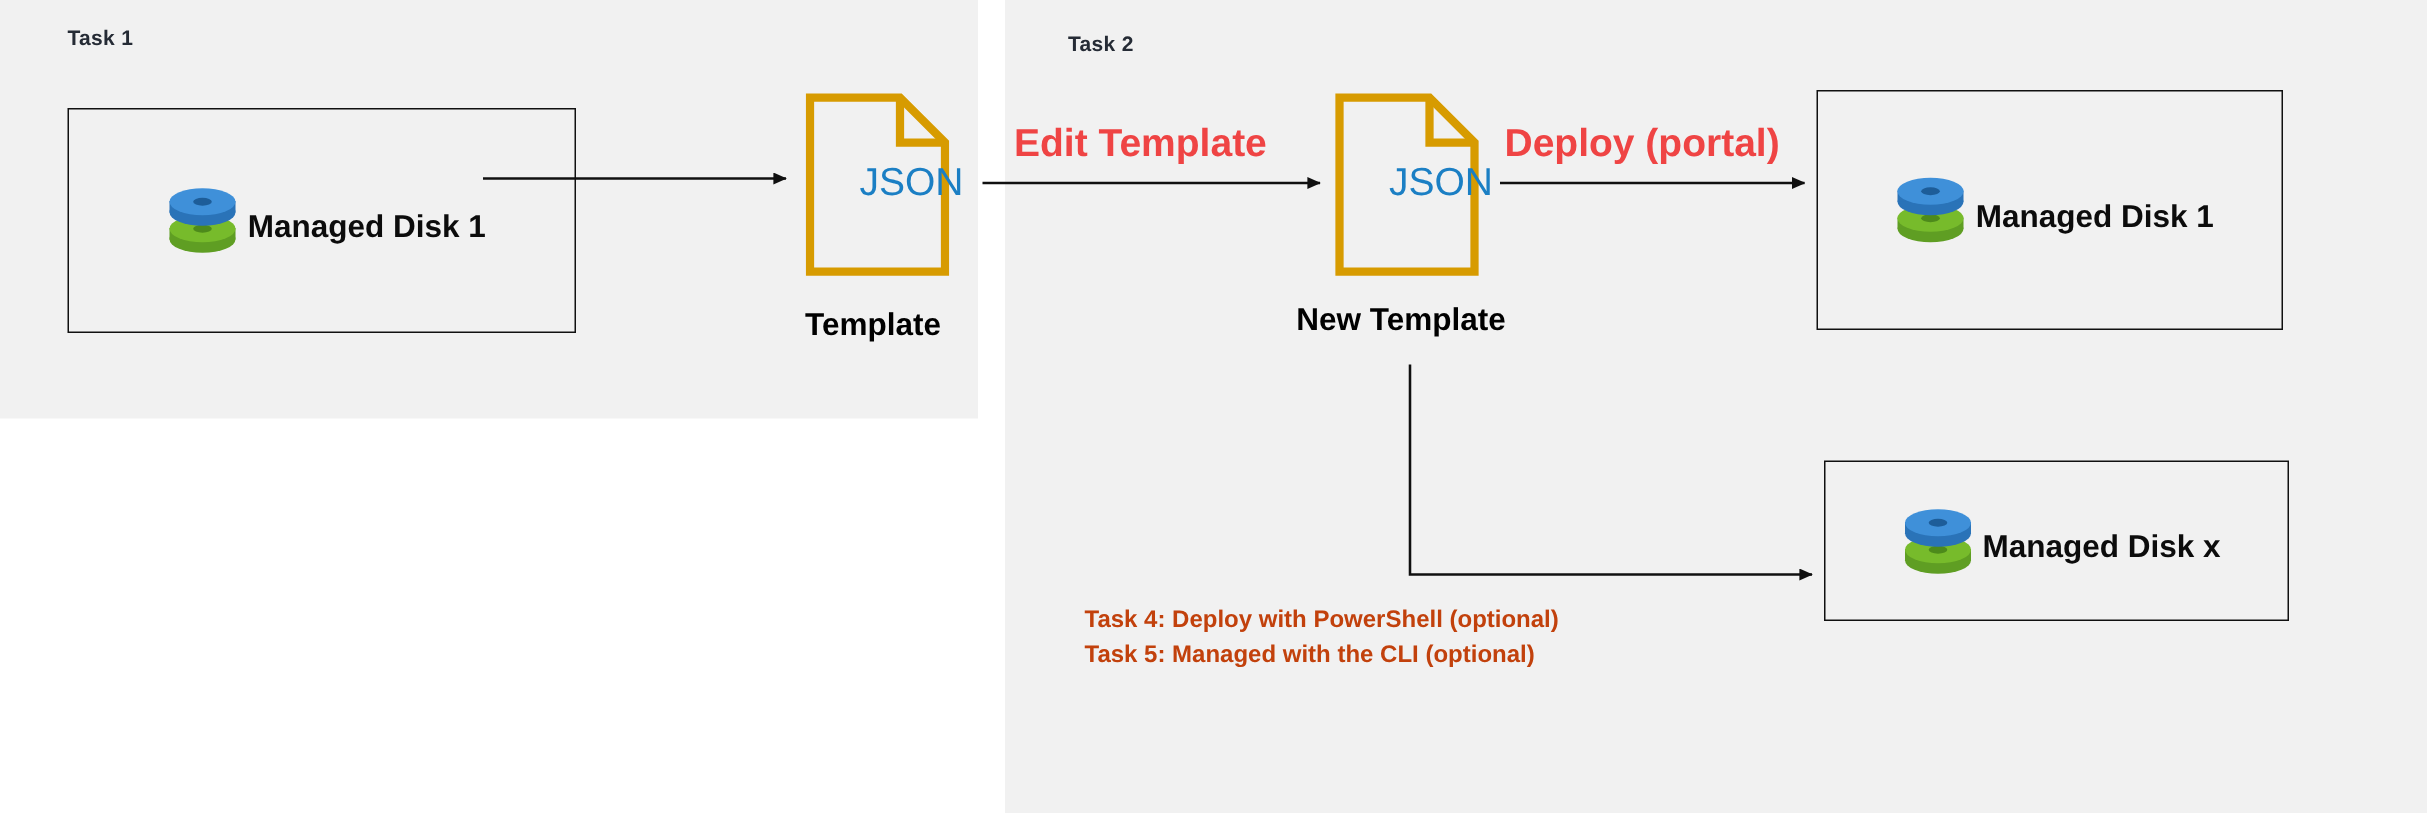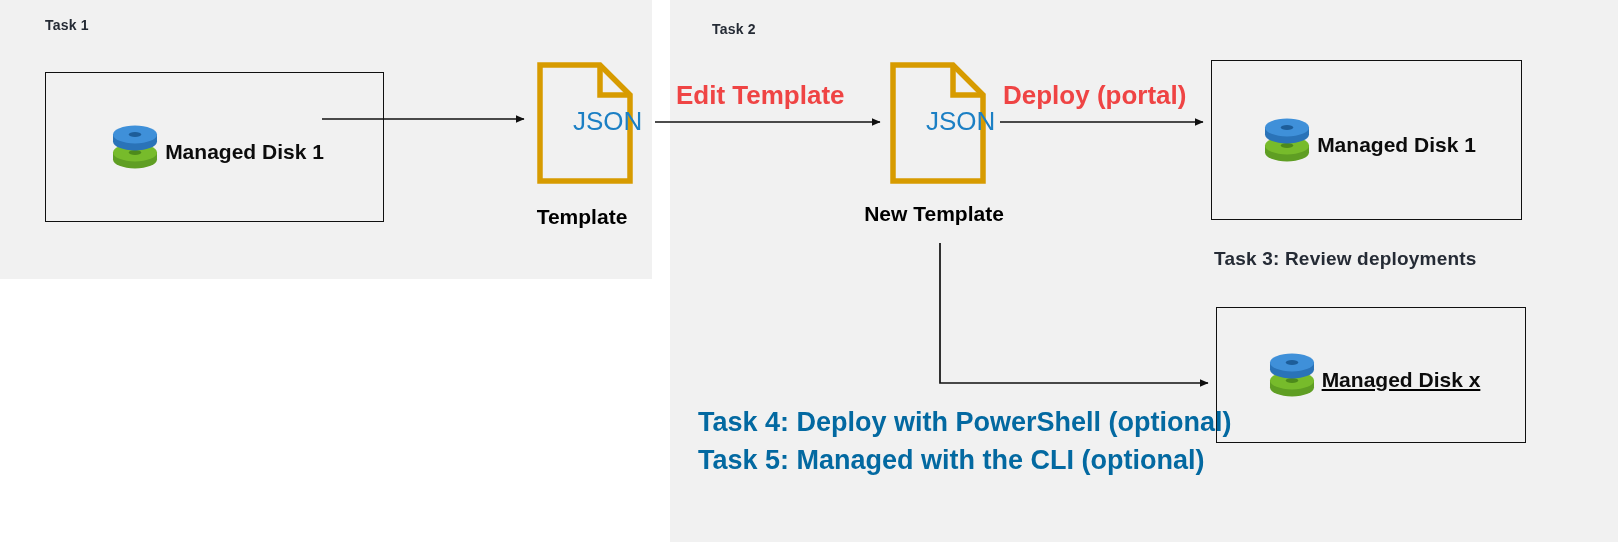--- a/index.html
+++ b/index.html
@@ -45,21 +45,21 @@
 
   
   .resource-box {
     position: absolute;
     border: 1.6px solid #101010;
     background: transparent;
     box-sizing: border-box;
   }
   #box-disk1-left  { left: 45px;   top: 72px;  width: 339px; height: 150px; }
   #box-disk1-right { left: 1211px; top: 60px;  width: 311px; height: 160px; }
-  #box-diskx       { left: 1216px; top: 307px; width: 310px; height: 136px; text-decoration: underline; }
+  #box-diskx       { left: 1216px; top: 307px; width: 310px; height: 107px; }
 
   .box-inner {
     width: 100%;
     height: 100%;
     display: flex;
     flex-direction: row;
     align-items: center;
     justify-content: center;
   }
 
@@ -109,25 +109,25 @@
     font-weight: bold;
     color: #ef4444;
     white-space: nowrap;
   }
   #label-edit-template { left: 676px;  top: 80px; }
   #label-deploy-portal { left: 1003px; top: 80px; }
 
   
   #notes-optional {
     position: absolute;
-    left: 698px;
+    left: 723px;
     top: 403px;
-    font-size: 27px;
-    font-weight: bold;
-    color: #0369a1;
+    font-size: 16px;
+    font-weight: bold;
+    color: #c2410c;
     line-height: 1.42;
     white-space: nowrap;
   }
   #notes-optional div { white-space: nowrap; }
 
   
   #connectors {
     position: absolute;
     left: 0; top: 0;
     width: 1618px;
@@ -162,21 +162,20 @@
       <line x1="1000" y1="122" x2="1203" y2="122" stroke="#101010" stroke-width="1.7" marker-end="url(#arrowhead)"></line>
     </g>
 
     <g>
       <path d="M 940,243 L 940,383 L 1208,383" fill="none" stroke="#101010" stroke-width="1.7" marker-end="url(#arrowhead)"></path>
     </g>
   </svg>
 
   <div class="section-title" id="title-task1">Task 1</div>
   <div class="section-title" id="title-task2">Task 2</div>
-  <div class="section-title" id="title-task3">Task 3: Review deployments</div>
 
   <div class="resource-box" id="box-disk1-left">
     <div class="box-inner">
       <span>
         <svg class="disk-icon" width="60" height="56" viewBox="0 0 60 56" xmlns="http://www.w3.org/2000/svg">
 
           <ellipse cx="30" cy="40.5" rx="22" ry="9" fill="#5f9e23"></ellipse>
           <rect x="8" y="33" width="44" height="7.5" fill="#5f9e23"></rect>
           <ellipse cx="30" cy="33.5" rx="22" ry="9" fill="#77bb2b"></ellipse>
           <ellipse cx="30" cy="33.5" rx="6.2" ry="2.6" fill="#4d8a1b"></ellipse>

